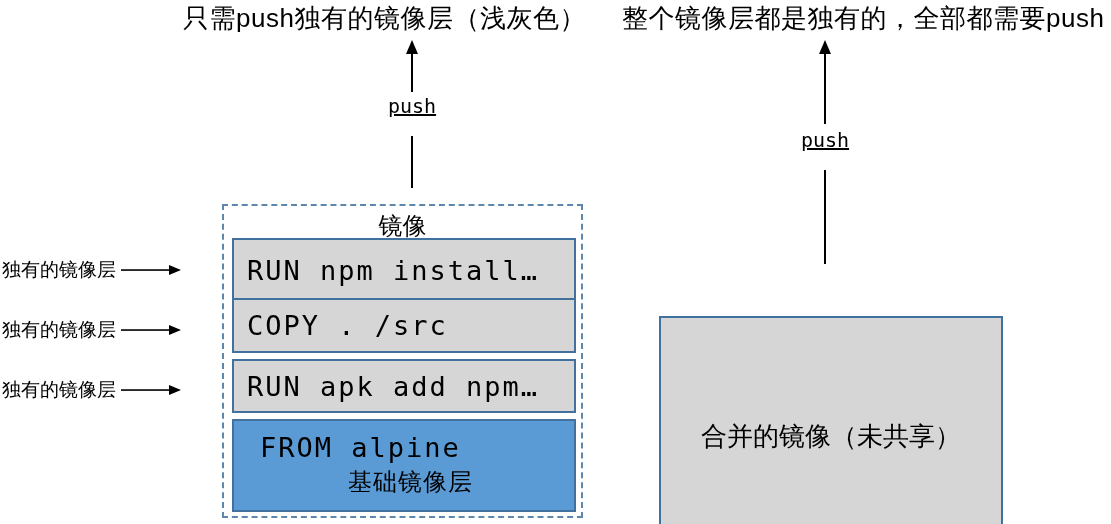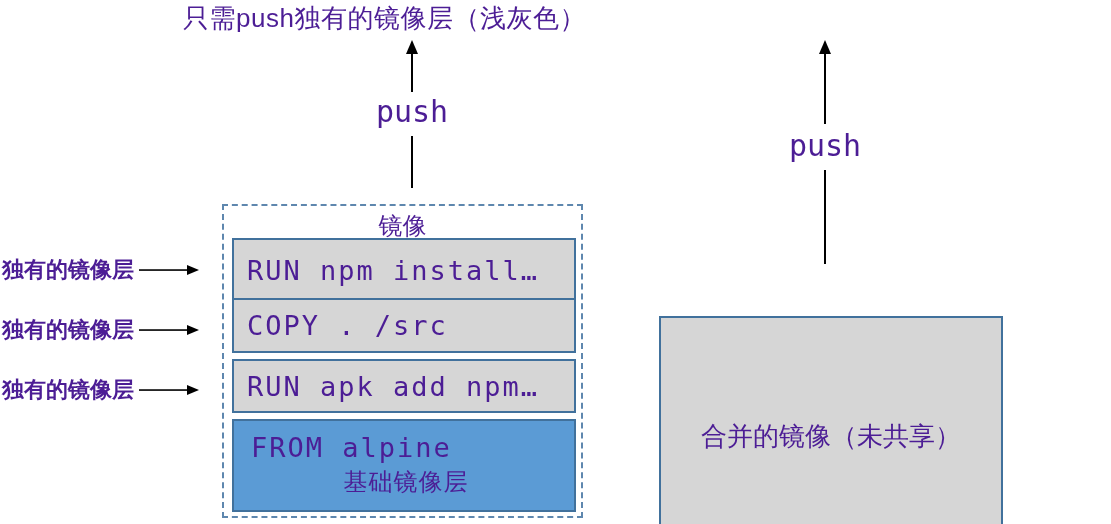--- a/index.html
+++ b/index.html
@@ -1,29 +1,29 @@
 <!DOCTYPE html>
 <html><head>
 <meta charset="utf-8">
 <style>
   html,body { margin:0; padding:0; background:#fff; }
   .canvas {
     position:relative; width:1111px; height:524px; background:#ffffff;
-    font-family:"Liberation Sans", sans-serif; color:#4c1d95; overflow:hidden;
+    font-family:"Liberation Sans", sans-serif; color:#000000; overflow:hidden;
   }
   .caption {
     position:absolute; top:1px; font-size:26px; white-space:nowrap;
     letter-spacing:0.5px;
   }
   .caption-left  { left:183px; }
   .caption-right { left:622px; }
 
   .push-label {
     position:absolute; font-family:"DejaVu Sans Mono", monospace;
-    font-size:30px; width:90px; text-align:center; white-space:nowrap;
+    font-size:20px; width:90px; text-align:center; white-space:nowrap;text-decoration:underline;
   }
   .push-left  { left:367px; top:94px; }
   .push-right { left:780px; top:128px; }
 
   .varrow { position:absolute; }
   .varrow-left  { left:403px; top:40px; }
   .varrow-right { left:816px; top:40px; }
 
   .vline { position:absolute; width:2px; background:#000; }
   .vline-left  { left:411px; top:136px; height:52px; }
@@ -42,51 +42,52 @@
     background:#d6d6d6; border:2px solid #41719c;
     font-family:"DejaVu Sans Mono", monospace; font-size:27px; letter-spacing:2px;
     display:flex; align-items:center; padding-left:13px; white-space:nowrap;
   }
   .layer-1 { top:32px;  height:64px; }
   .layer-2 { top:92px;  height:55px; }
   .layer-3 { top:153px; height:54px; }
   .layer-base {
     top:213px; height:93px; background:#5b9bd5;
     flex-direction:column; align-items:stretch; justify-content:flex-start;
-    padding-left:4px; padding-top:11px;
+    padding-left:13px; padding-top:11px;
   }
   .layer-base .cmd { padding-left:13px; }
   .layer-base .sub {
     font-family:"Liberation Sans", sans-serif; font-size:24px; letter-spacing:1px;
     text-align:center; margin-top:3px;
   }
   .side-row {
     position:absolute; left:2px; display:flex; align-items:center; height:30px;
     white-space:nowrap;
   }
   .side-row-1 { top:255px; }
   .side-row-2 { top:315px; }
   .side-row-3 { top:375px; }
   .side-row-4 { top:450px; }
-  .side-label { font-size:22px;font-weight:bold; }
+  .side-label { font-size:19px; }
   .harrow { margin-left:5px; display:block; }
 
   .merged-box {
     position:absolute; left:659px; top:268px; width:344px; height:241px;
     background:#d6d6d6; border:2px solid #41719c; box-sizing:border-box;
     display:flex; align-items:center; justify-content:center;
     font-size:26px; white-space:nowrap;margin-top:48px;
   }
 </style>
 </head>
 <body>
 
 <div class="canvas">
 
   <div class="caption caption-left">只需push独有的镜像层（浅灰色）</div>
+  <div class="caption caption-right">整个镜像层都是独有的，全部都需要push</div>
 
   <svg class="varrow varrow-left" width="18" height="52" viewBox="0 0 18 52">
     <polygon points="9,0 3,14 15,14" fill="#000"></polygon>
     <rect x="8" y="12" width="2" height="40" fill="#000"></rect>
   </svg>
   <div class="push-label push-left">push</div>
   <div class="vline vline-left"></div>
 
   <svg class="varrow varrow-right" width="18" height="84" viewBox="0 0 18 84">
     <polygon points="9,0 3,14 15,14" fill="#000"></polygon>

